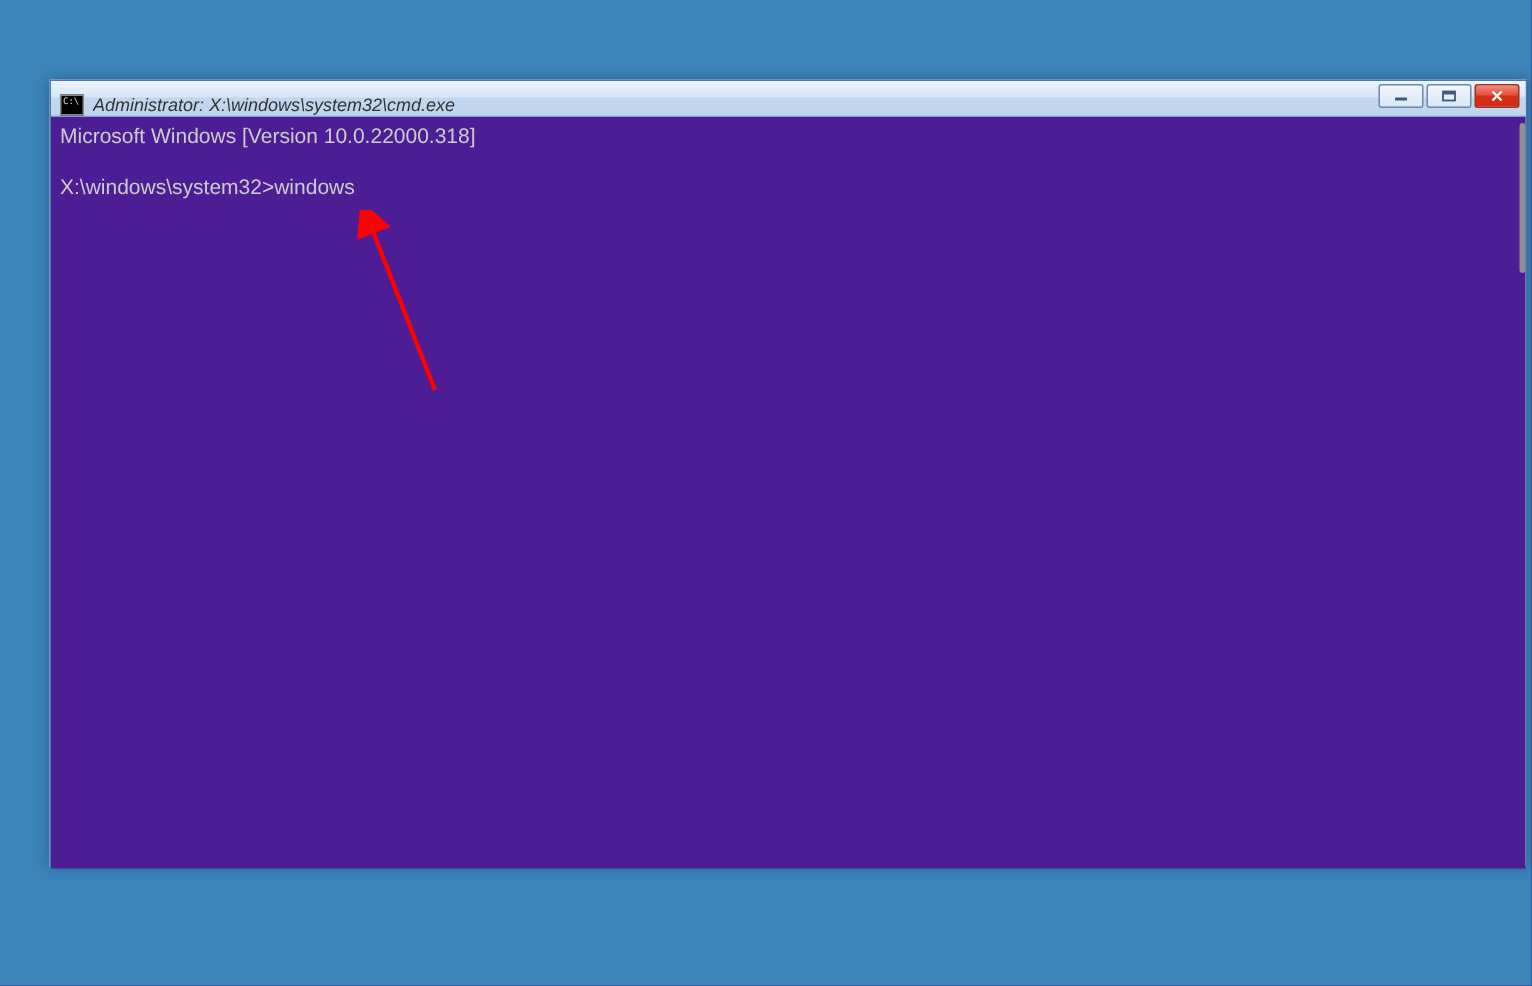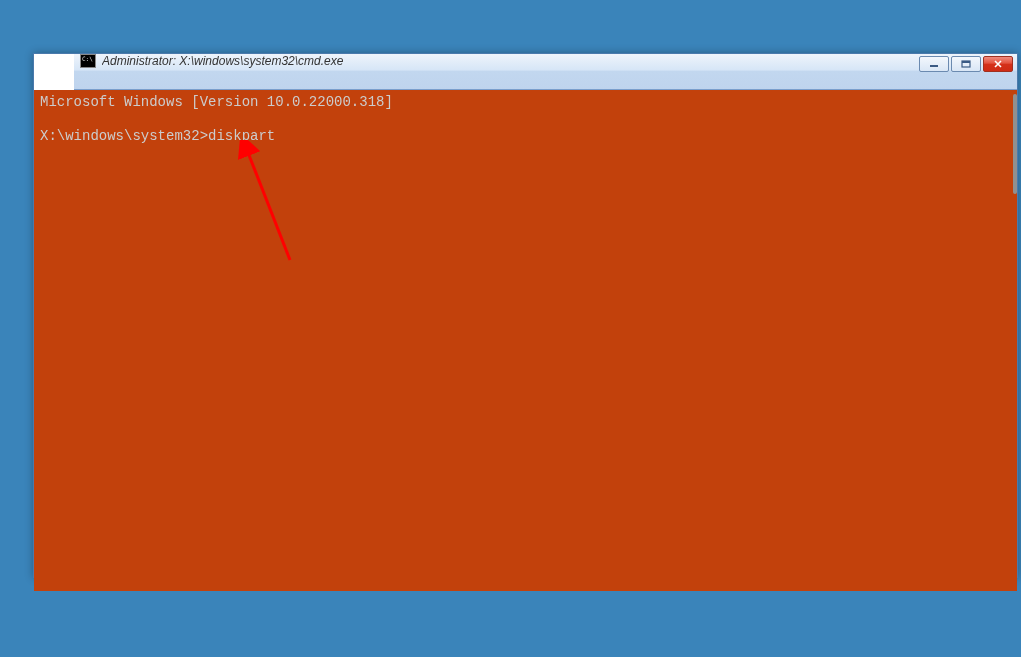--- a/index.html
+++ b/index.html
@@ -15,27 +15,26 @@
       position: absolute;
       left: 33px;
       top: 53px;
       width: 985px;
       height: 525px;
       background: #fff;
       border: 1px solid #4a7aac;
       box-shadow: 0 0 8px rgba(0,0,0,0.3);
     }
     .titlebar {
-      height: 36px;
+      height: 24px;
       background: linear-gradient(to bottom, #eef4fb 0%, #d7e6f7 45%, #c2d7ef 50%, #bfd4ee 100%);
       display: flex;
-      align-items: flex-start;
+      align-items: flex-end;
       border-bottom: 1px solid #7a9ecc;
       position: relative;
-      margin-left: 40px;
     }
     .title-icon {
       width: 16px;
       height: 14px;
       margin-left: 6px;
       margin-right: 6px;
       background: #000;
       border: 1px solid #888;
       position: relative;
       flex-shrink: 0;
@@ -74,24 +73,24 @@
       justify-content: center;
       cursor: pointer;
       background: linear-gradient(to bottom, #f3f7fc, #d9e6f5);
     }
     .win-btn.close {
       background: linear-gradient(to bottom, #f08b7e, #e3513d 45%, #d4301a 50%, #cf2b15 100%);
       border-color: #a03020;
     }
     .win-btn svg { display: block; }
     .terminal {
-      background: #c2410c;
+      background: #4c1d95;
       height: calc(100% - 22px);
       padding: 4px 6px;
-      font-family: Liberation Mono, monospace;
+      font-family: Liberation Sans, sans-serif;
       font-size: 14px;
       line-height: 17px;
       color: #ccc;
       position: relative;
       overflow: hidden;
     }
     .terminal-line { white-space: pre; }
     .prompt-line { white-space: pre; margin-top: 17px; }
     .scrollbar-track {
       position: absolute;
@@ -137,21 +136,21 @@
       </div>
       <div class="win-btn close">
         <svg width="10" height="8" viewBox="0 0 10 8">
           <path d="M2 1 L8 7 M8 1 L2 7" stroke="#fff" stroke-width="1.6"></path>
         </svg>
       </div>
     </div>
   </div>
   <div class="terminal">
     <div class="terminal-line">Microsoft Windows [Version 10.0.22000.318]</div>
-    <div class="prompt-line"><span>X:\windows\system32&gt;</span><span>diskpart</span></div>
+    <div class="prompt-line"><span>X:\windows\system32&gt;</span><span>windows</span></div>
     <div class="scrollbar-track">
       <div class="scrollbar-thumb"></div>
     </div>
   </div>
 </div>
 
 <svg class="annotation-arrow" width="80" height="140">
   <defs>
     <marker id="arrowhead" markerWidth="8" markerHeight="8" refX="2" refY="4" orient="auto">
       <polygon points="0 0, 8 4, 0 8" fill="#ff0000"></polygon>

